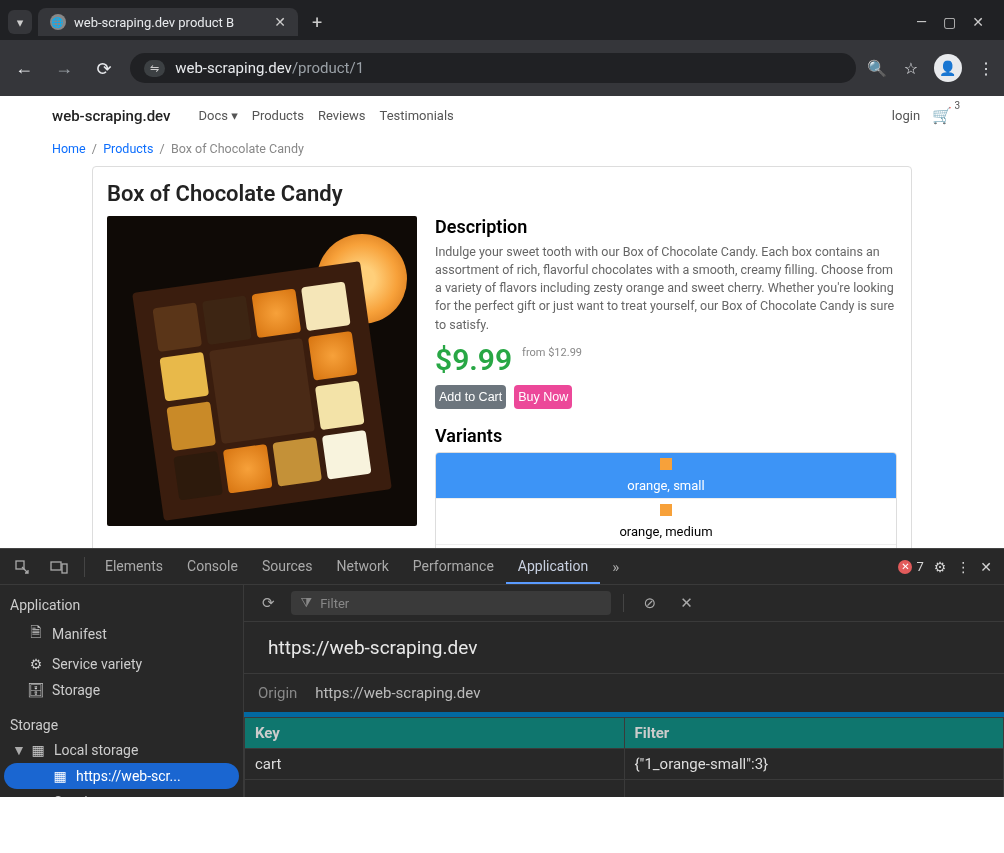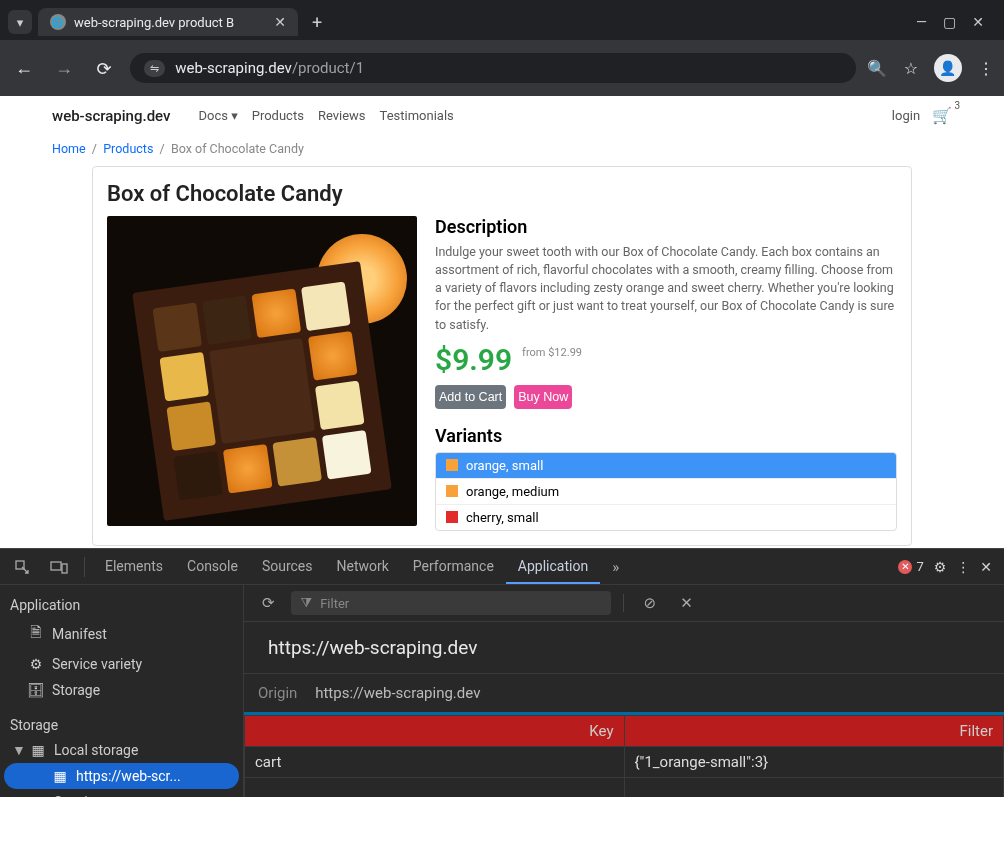--- a/index.html
+++ b/index.html
@@ -56,21 +56,21 @@
   .desc-t { font-size:12.5px; color:#666; line-height:1.45; margin-bottom:8px; }
   .price-row { display:flex; align-items:flex-start; gap:10px; }
   .price-from { font-size:11px; color:#888; padding-top:4px; }
   .price { font-size:30px; font-weight:600; color:#28a745; margin-bottom:8px;text-align:right; }
   .btns { display:flex; gap:8px; margin-bottom:16px; }
   .btn { font-size:12.5px; padding:5px 4px; border-radius:4px; border:none; color:#fff; cursor:pointer; }
   .btn-gray { background:#6c757d; }
   .btn-blue { background:#ec4899; }
   .var-h { font-size:18px; font-weight:600; margin-bottom:6px; }
   .var-list { border:1px solid #ddd; border-radius:4px; overflow:hidden; }
-  .var-item { display:flex; align-items:center; gap:8px; padding:5px 10px; font-size:13px; border-bottom:1px solid #eee; cursor:pointer; }
+  .var-item { display:flex; align-items:center; gap:8px; padding:5px 10px; font-size:13px; border-bottom:1px solid #eee; cursor:pointer;flex-direction:column; }
   .var-item:last-child { border-bottom:none; }
   .var-item.sel { background:#3d94f6; color:#fff; }
   .swatch { width:12px; height:12px; display:inline-block; }
   .sw-orange { background:#f7a13a; }
   .sw-cherry { background:#e22c2c; }
   
   
   .devtools { background:#282828; color:#d4d4d4; height:249px; display:flex; flex-direction:column; font-size:14px; border-top:1px solid #444; }
   .dt-tabs { display:flex; align-items:center; height:36px; border-bottom:1px solid #3a3a3a; padding:0 6px; gap:4px; }
   .dt-ico { padding:0 8px; color:#aaa; font-size:15px; cursor:pointer; }
@@ -86,25 +86,25 @@
   .dt-side .item { display:flex; align-items:center; gap:8px; padding:5px 10px 5px 28px; color:#ccc; cursor:pointer; }
   .dt-side .item.l2 { padding-left:48px; }
   .dt-side .item.sel { background:#1a66d1; color:#fff; border-radius:14px; margin:0 4px; }
   .dt-side .caret { display:inline-block; width:10px; color:#aaa; margin-left:-16px; }
   .dt-ic { width:16px; display:inline-flex; justify-content:center; }
   
   .dt-main { flex:1; display:flex; flex-direction:column; }
   .dt-toolbar { display:flex; align-items:center; gap:8px; padding:6px 10px; border-bottom:1px solid #3a3a3a; }
   .dt-filter { flex:0 0 320px; background:#3a3a3a; border-radius:4px; padding:4px 10px; display:flex; align-items:center; gap:8px; font-size:13px; color:#888; }
   .dt-main-title { padding:14px 24px; font-size:19px; color:#e8e8e8; }
-  .dt-origin { padding:10px 14px; font-size:15px; color:#bbb; border-top:1px solid #3a3a3a; border-bottom:3px solid #0369a1; }
+  .dt-origin { padding:10px 14px; font-size:15px; color:#bbb; border-top:1px solid #3a3a3a; border-bottom:5px solid #0369a1; }
   .dt-origin span.lbl { color:#888; margin-right:14px; }
   .dt-table { width:100%; border-collapse:collapse; font-size:15px; }
   .dt-table th, .dt-table td { text-align:left; padding:6px 10px; border:1px solid #3a3a3a; }
-  .dt-table th { font-weight:400; color:#ccc; background:#b91c1c;text-align:right; }
+  .dt-table th { font-weight:700; color:#ccc; background:#0f766e; }
   .dt-table td { color:#ddd; }
   .col-key { width:50%; }
   
   svg { display:block; }
 </style>
 </head>
 <body>
 
 <div class="browser-chrome">
   <div class="tab-strip">

